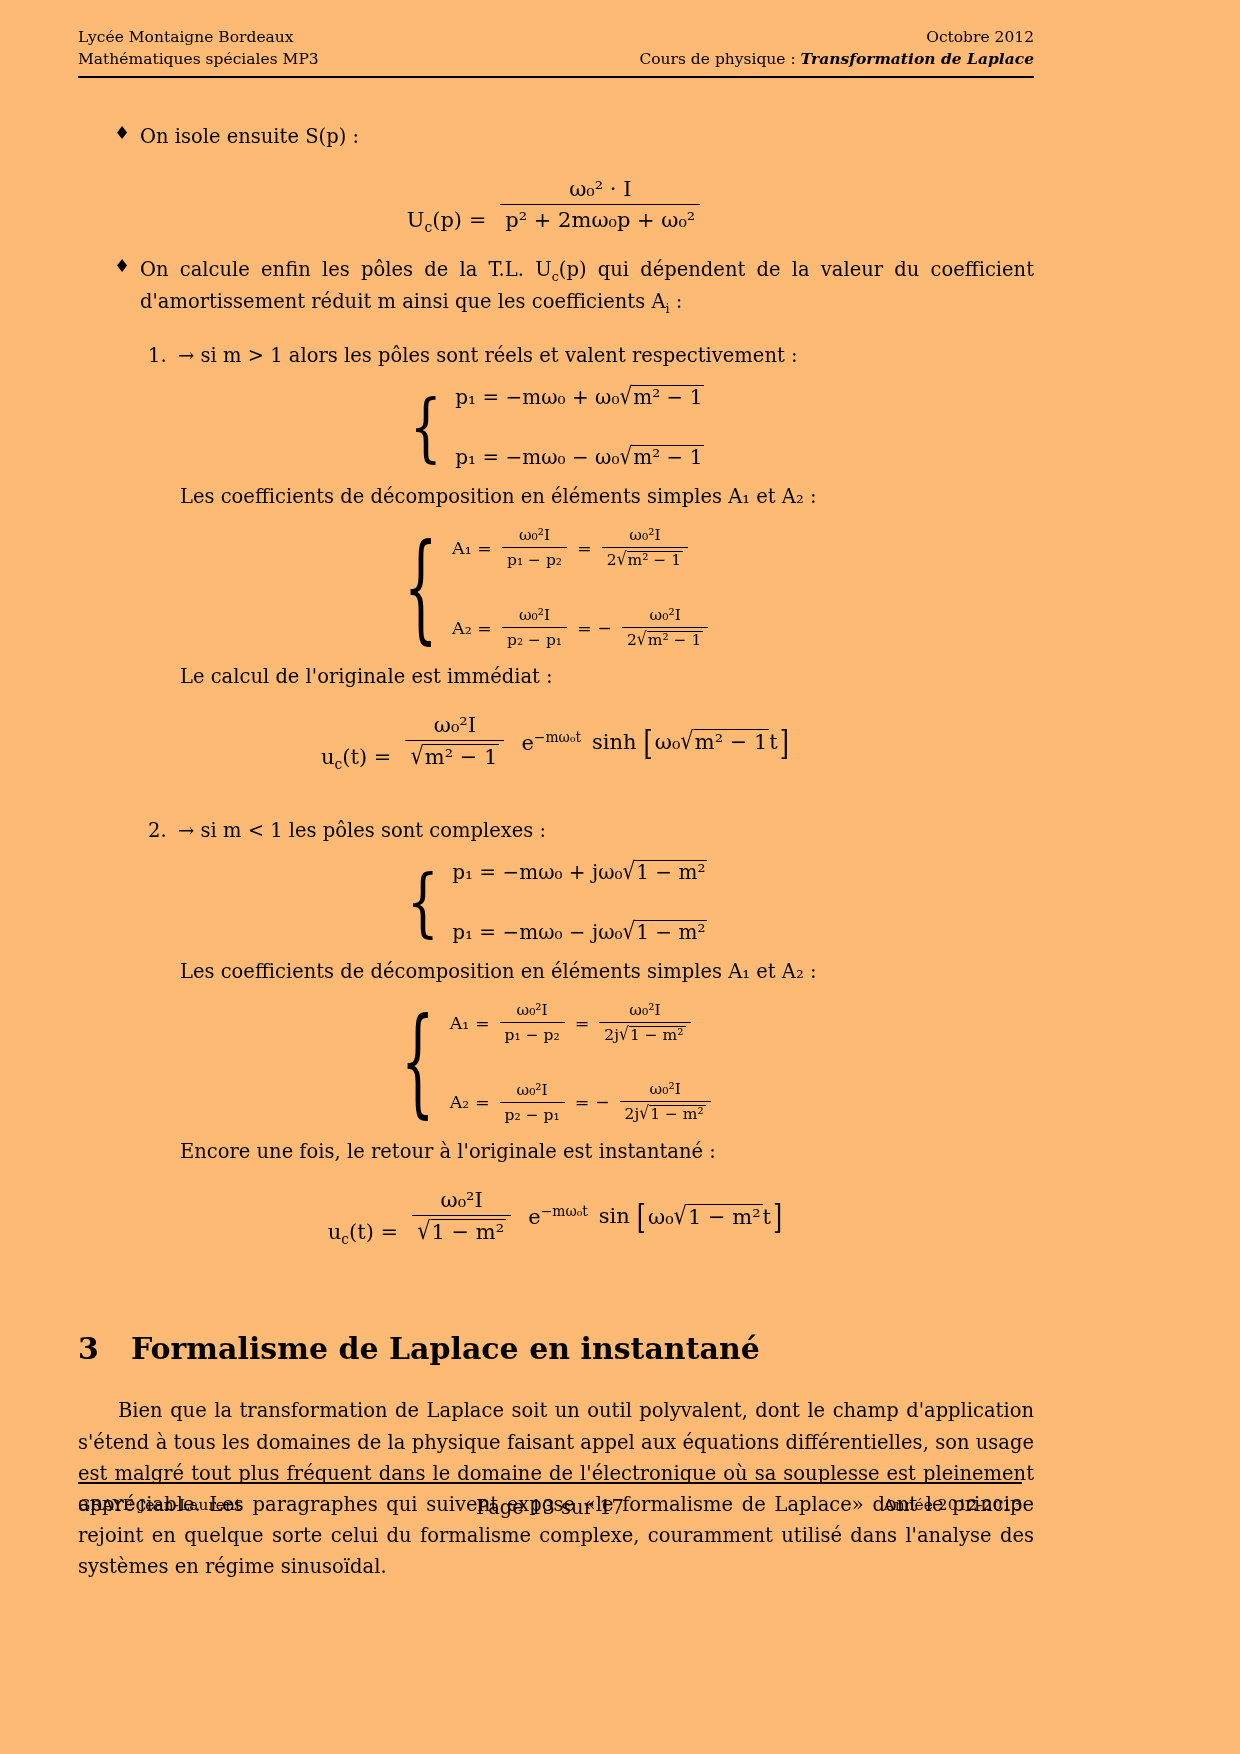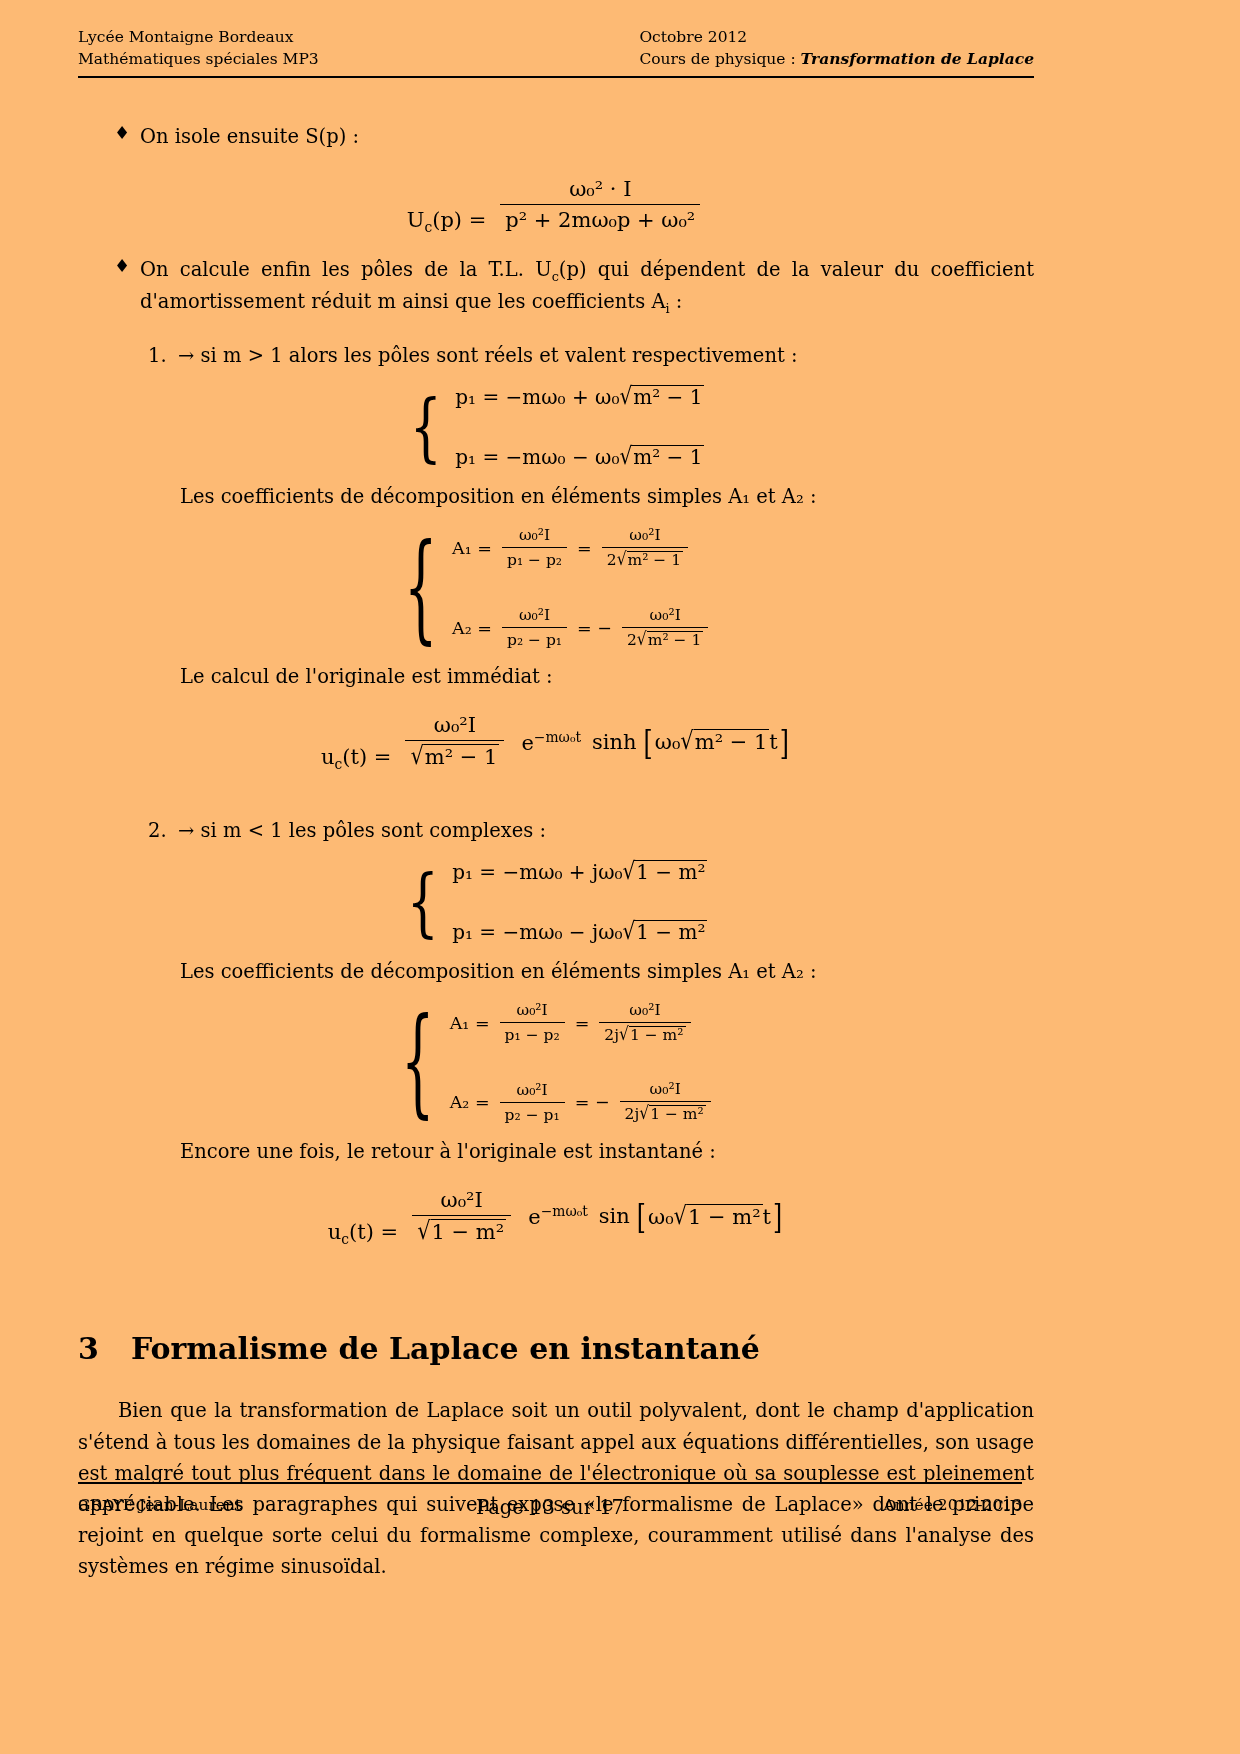--- a/index.html
+++ b/index.html
@@ -2,21 +2,21 @@
 <html><head>
 <meta charset="utf-8">
 <style>
   html,body{margin:0;padding:0;background:#ffffff;}
   .page{width:1240px;height:1754px;position:relative;background:#fdba74;color:#000;
         font-family:"DejaVu Serif","Liberation Serif",serif;font-size:19.5px;overflow:hidden;}
   .content{padding:26px 206px 0 78px;}
 
   
   .hdr-flex{display:flex;justify-content:space-between;font-size:15.5px;line-height:1.45;}
-  .hdr-right{text-align:left;}
+  .hdr-right{text-align:right;}
   .course-title{font-weight:bold;font-style:italic;}
   .header-rule{border-top:2px solid #000;margin-top:5px;}
 
   
   .mi{}
   sub{font-size:0.66em;}
   sup{font-size:0.66em;}
   .bullet-item{display:flex;margin-left:36px;}
   .bullet-item .bullet-glyph{flex:0 0 26px;font-size:18px;}
   .bullet-text{text-align:justify;line-height:1.5;}

